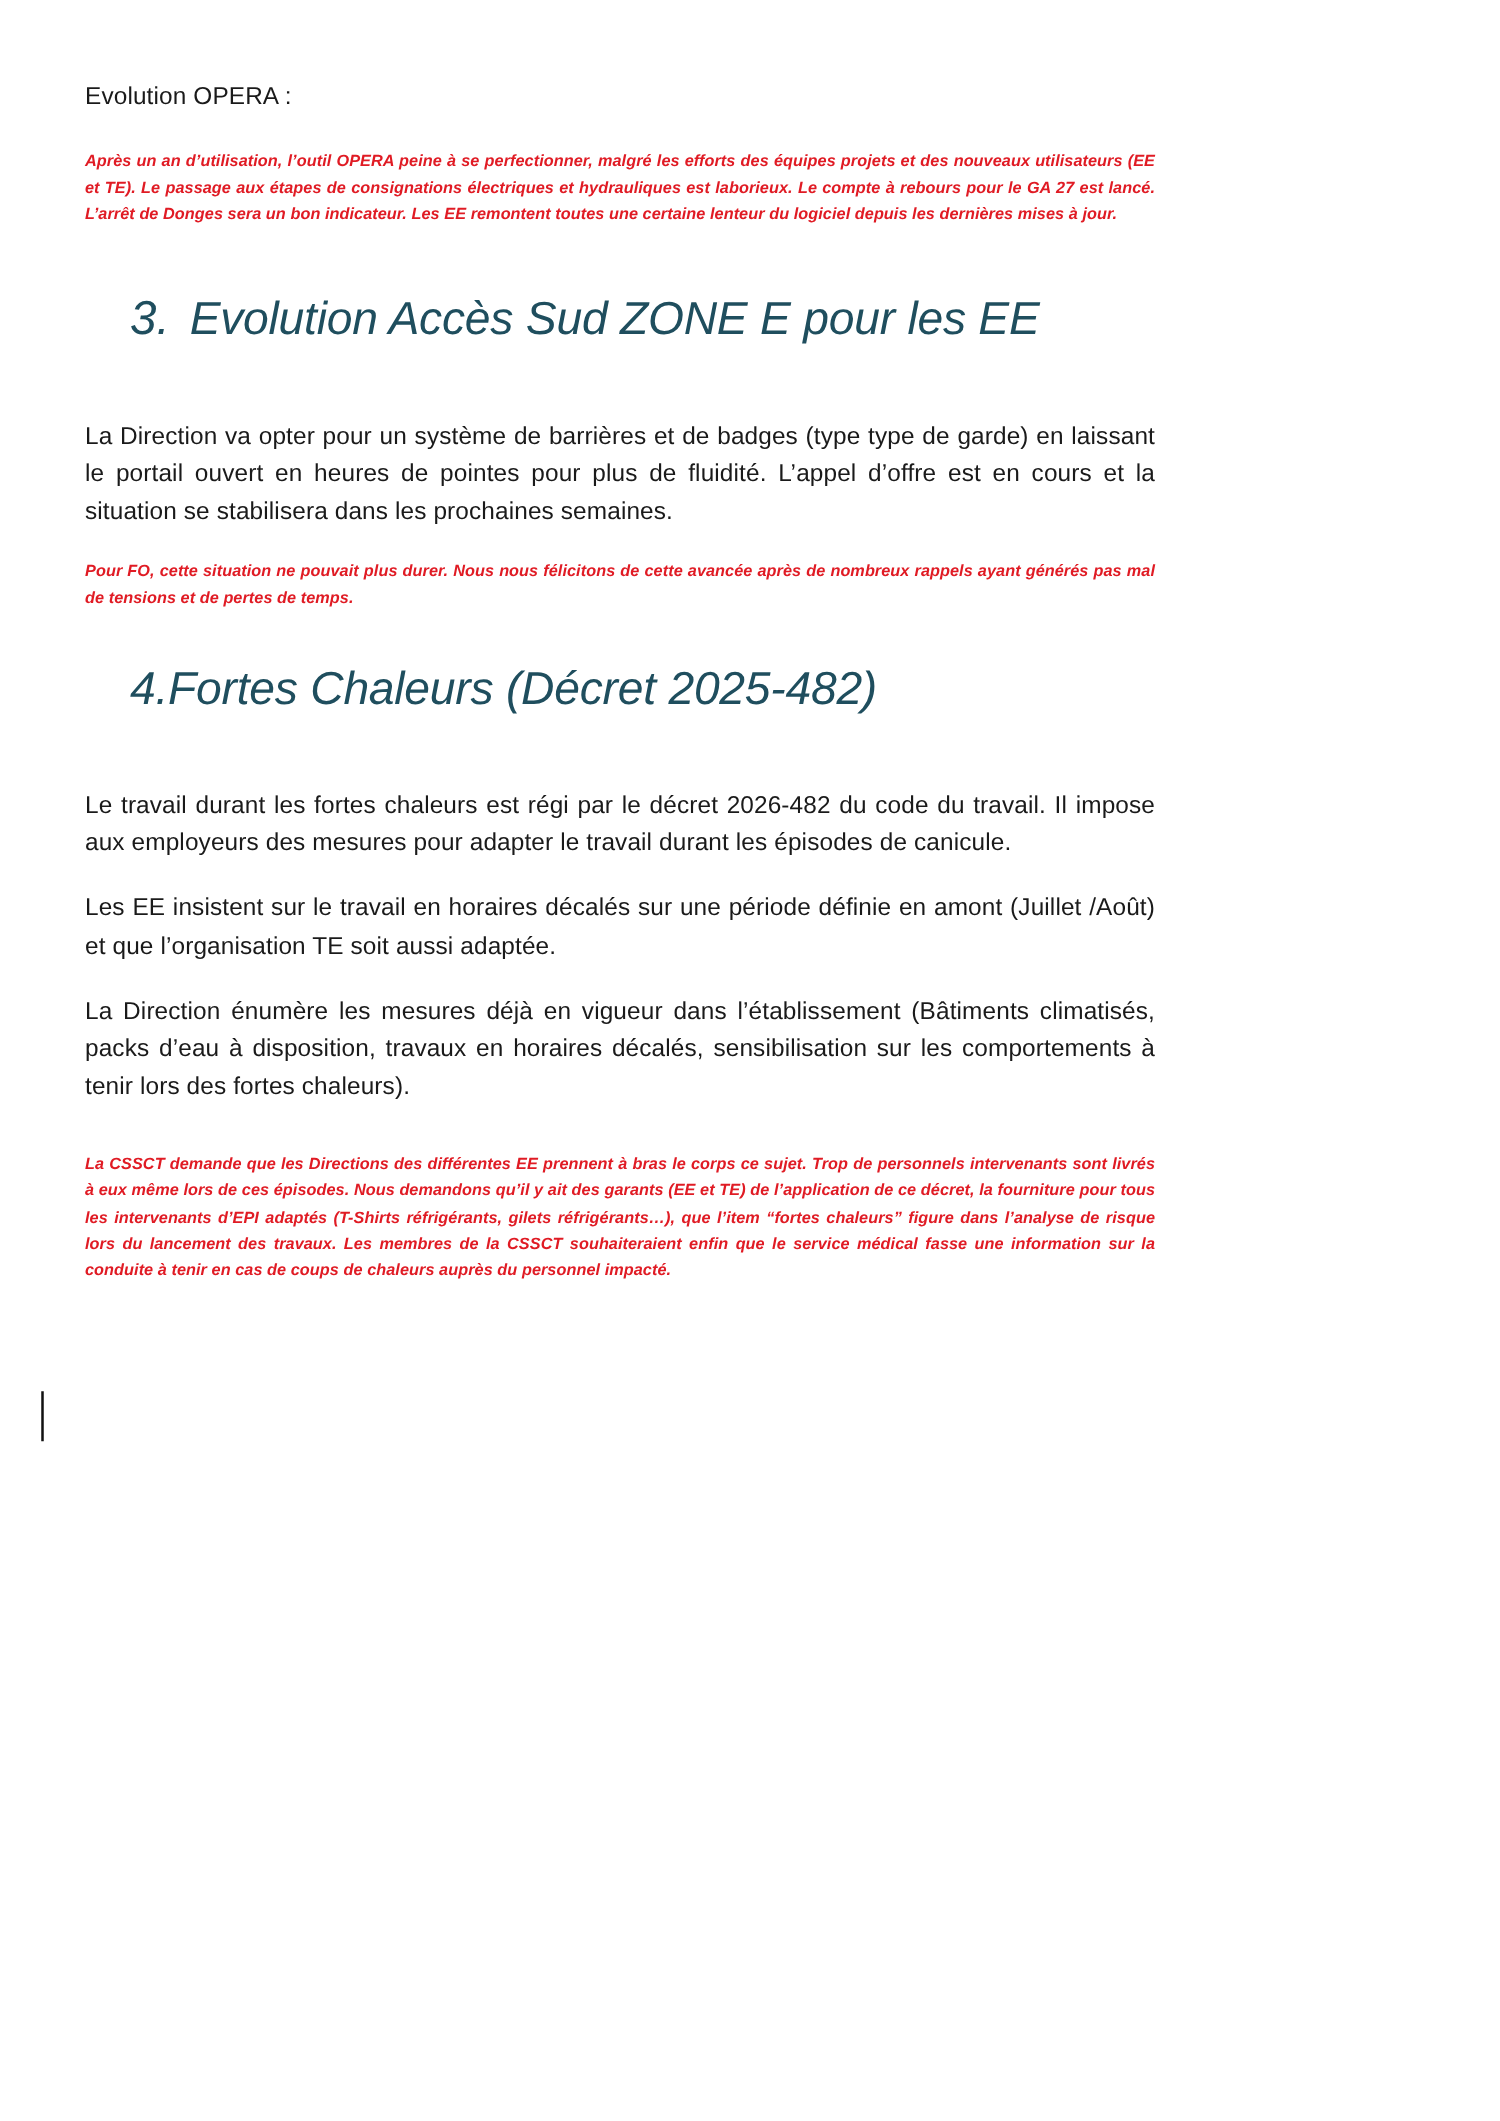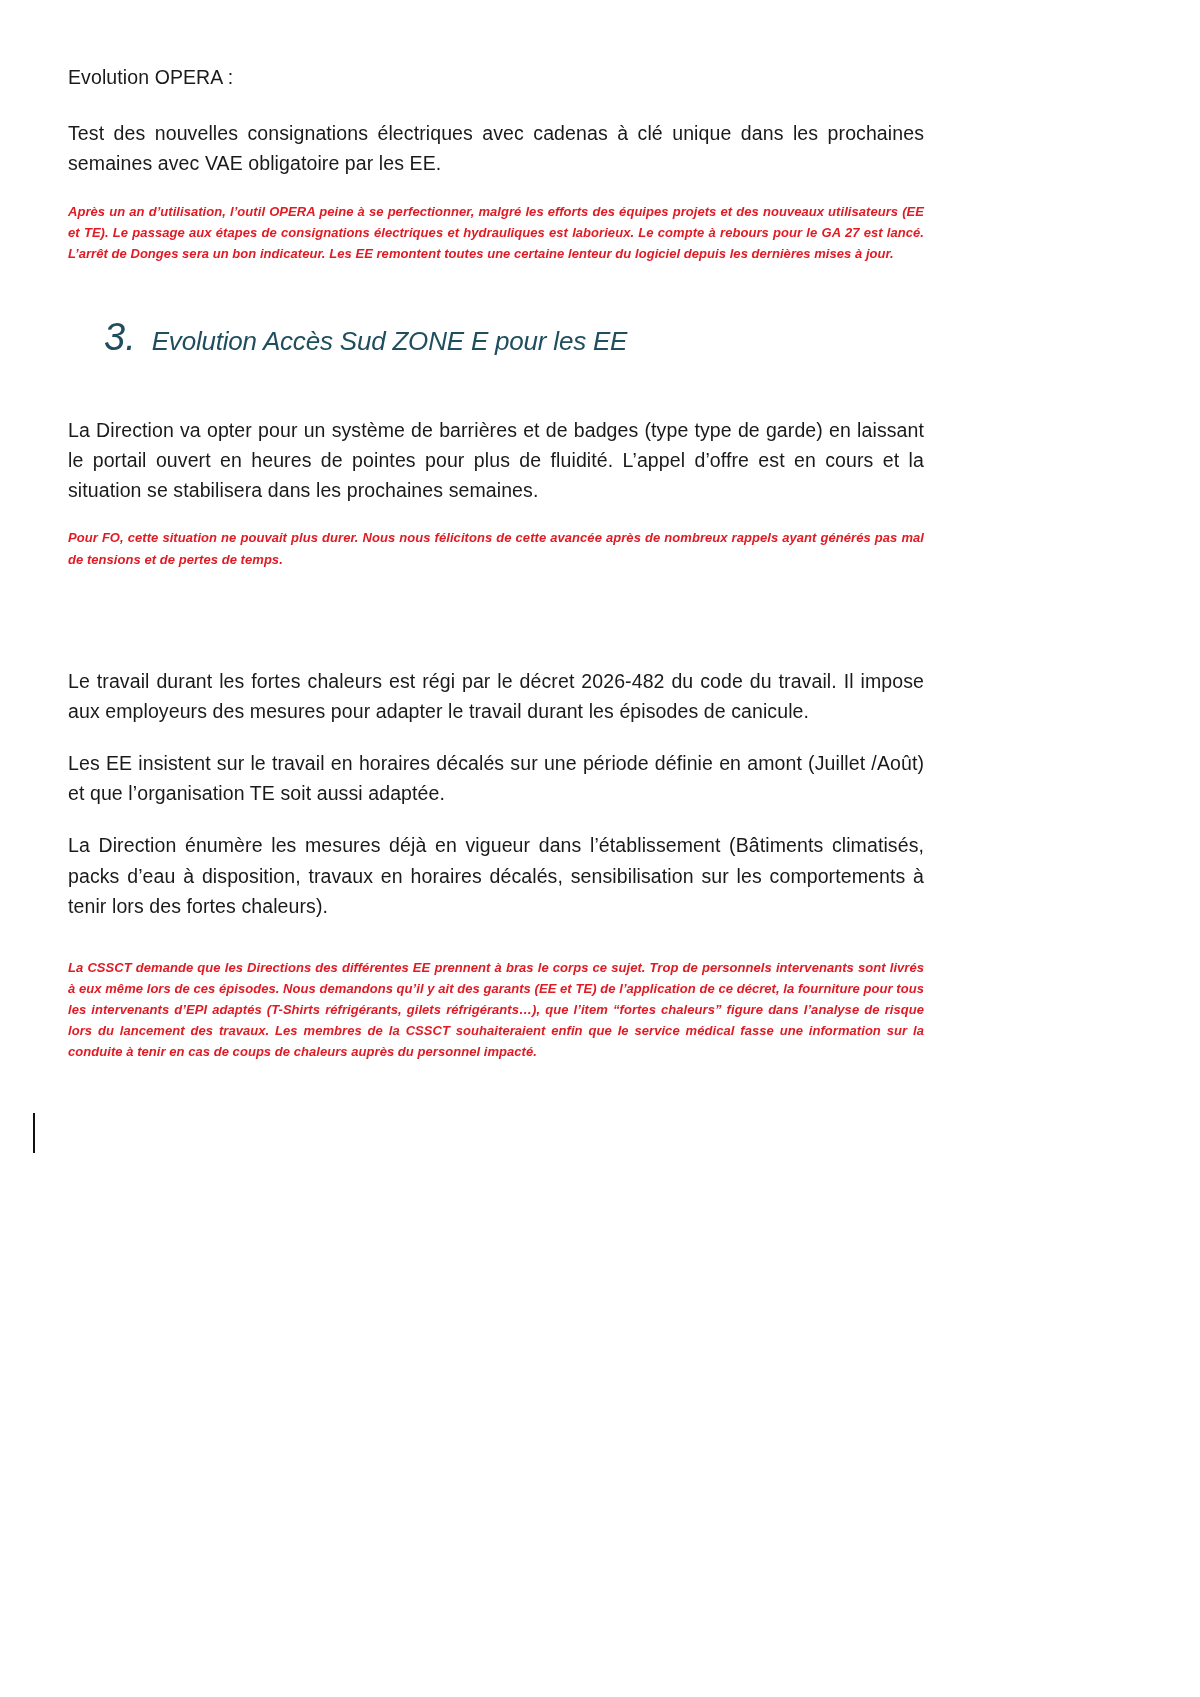--- a/index.html
+++ b/index.html
@@ -42,21 +42,21 @@
     font-weight: bold;
     font-style: italic;
     margin: 0 0 26px 0;
     text-align: justify;
     letter-spacing: 0.05px;
   }
   .heading {
     color: #1f4e5e;
     font-style: italic;
     font-weight: normal;
-    font-size: 26px;
+    font-size: 37px;
     line-height: 1.2;
     margin: 0;
     letter-spacing: -0.2px;
   }
   .heading-row {
     display: flex;
     align-items: baseline;
     gap: 16px;
     margin: 0 0 0 36px;
   }
@@ -81,41 +81,43 @@
     margin-bottom: 26px;
   }
 </style>
 </head>
 <body>
 
 <div class="page">
 
   <p class="body-text nojust first-line">Evolution OPERA :</p>
 
-  <p class="body-text">Test des nouvelles consignations électriques avec cadenas à clé unique dans les prochaines semaines avec VAE obligatoire par les EE.</p>
 
 
   <p class="red-note">Après un an d’utilisation, l’outil OPERA peine à se perfectionner, malgré les efforts des équipes projets et des nouveaux utilisateurs (EE et TE). Le passage aux étapes de consignations électriques et hydrauliques est laborieux. Le compte à rebours pour le GA 27 est lancé. L’arrêt de Donges sera un bon indicateur. Les EE remontent toutes une certaine lenteur du logiciel depuis les dernières mises à jour.</p>
 
   <div class="spacer-sm"></div>
 
   <div class="heading-row">
     <span class="heading-num">3.</span>
     <h2 class="heading">Evolution Accès Sud ZONE E pour les EE</h2>
   </div>
 
   <div class="spacer-lg"></div>
 
 
   <p class="body-text">La Direction va opter pour un système de barrières et de badges (type type de garde) en laissant le portail ouvert en heures de pointes pour plus de fluidité. L’appel d’offre est en cours et la situation se stabilisera dans les prochaines semaines.</p>
 
   <p class="red-note">Pour FO, cette situation ne pouvait plus durer. Nous nous félicitons de cette avancée après de nombreux rappels ayant générés pas mal de tensions et de pertes de temps.</p>
 
   <div class="spacer-xs"></div>
 
+  <div class="heading-row">
+    <h2 class="heading">4.Fortes Chaleurs (Décret 2025-482)</h2>
+  </div>
 
   <div class="spacer-lg"></div>
 
   <p class="body-text">Le travail durant les fortes chaleurs est régi par le décret 2026-482 du code du travail. Il impose aux employeurs des mesures pour adapter le travail durant les épisodes de canicule.</p>
 
   <p class="body-text">Les EE insistent sur le travail en horaires décalés sur une période définie en amont (Juillet /Août) et que l’organisation TE soit aussi adaptée.</p>
 
   <p class="body-text">La Direction énumère les mesures déjà en vigueur dans l’établissement (Bâtiments climatisés, packs d’eau à disposition, travaux en horaires décalés, sensibilisation sur les comportements à tenir lors des fortes chaleurs).</p>
 
   <div class="spacer-xs"></div>

